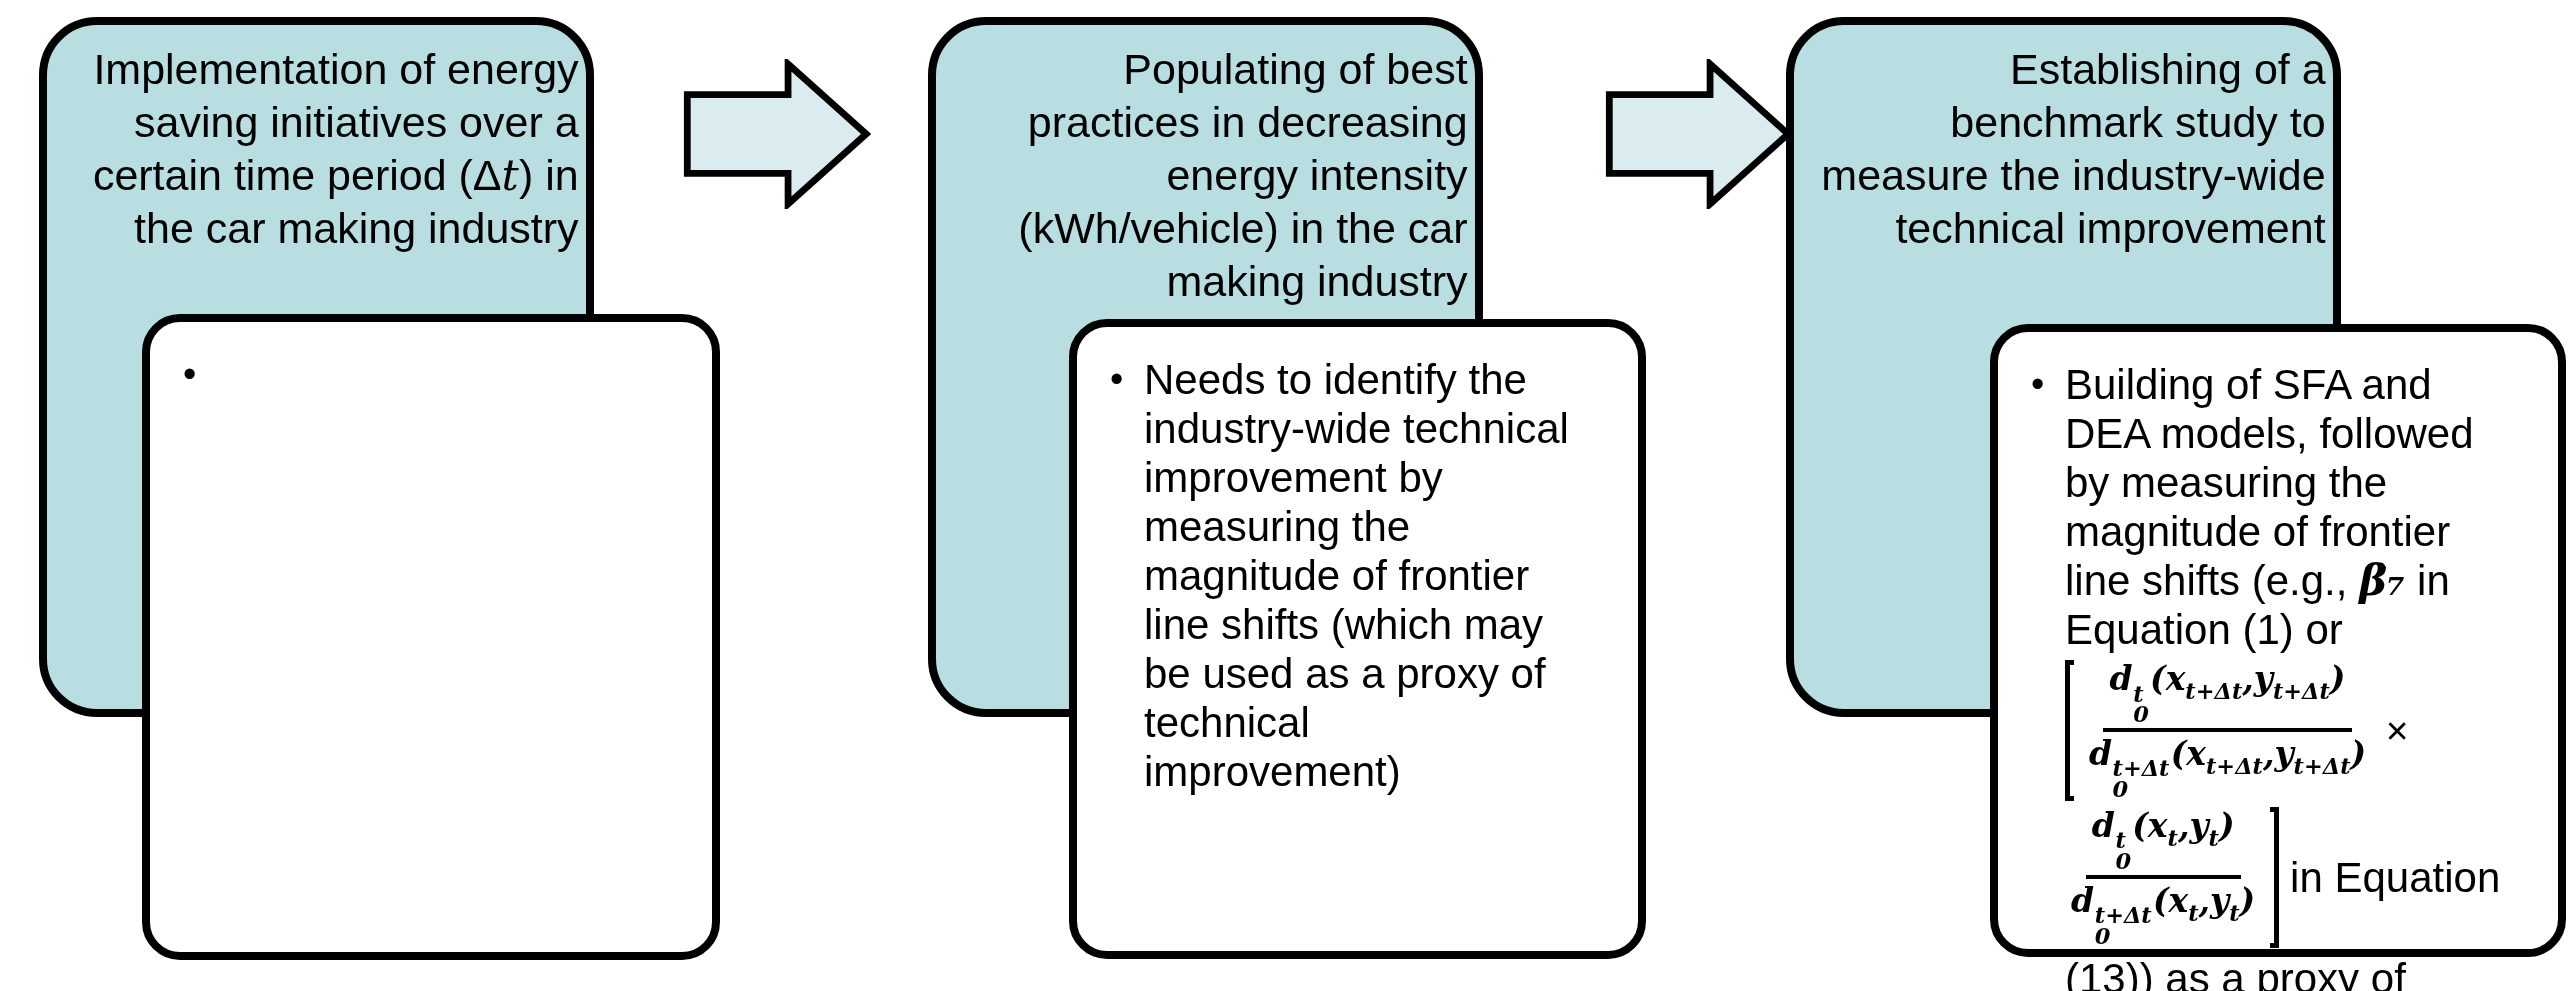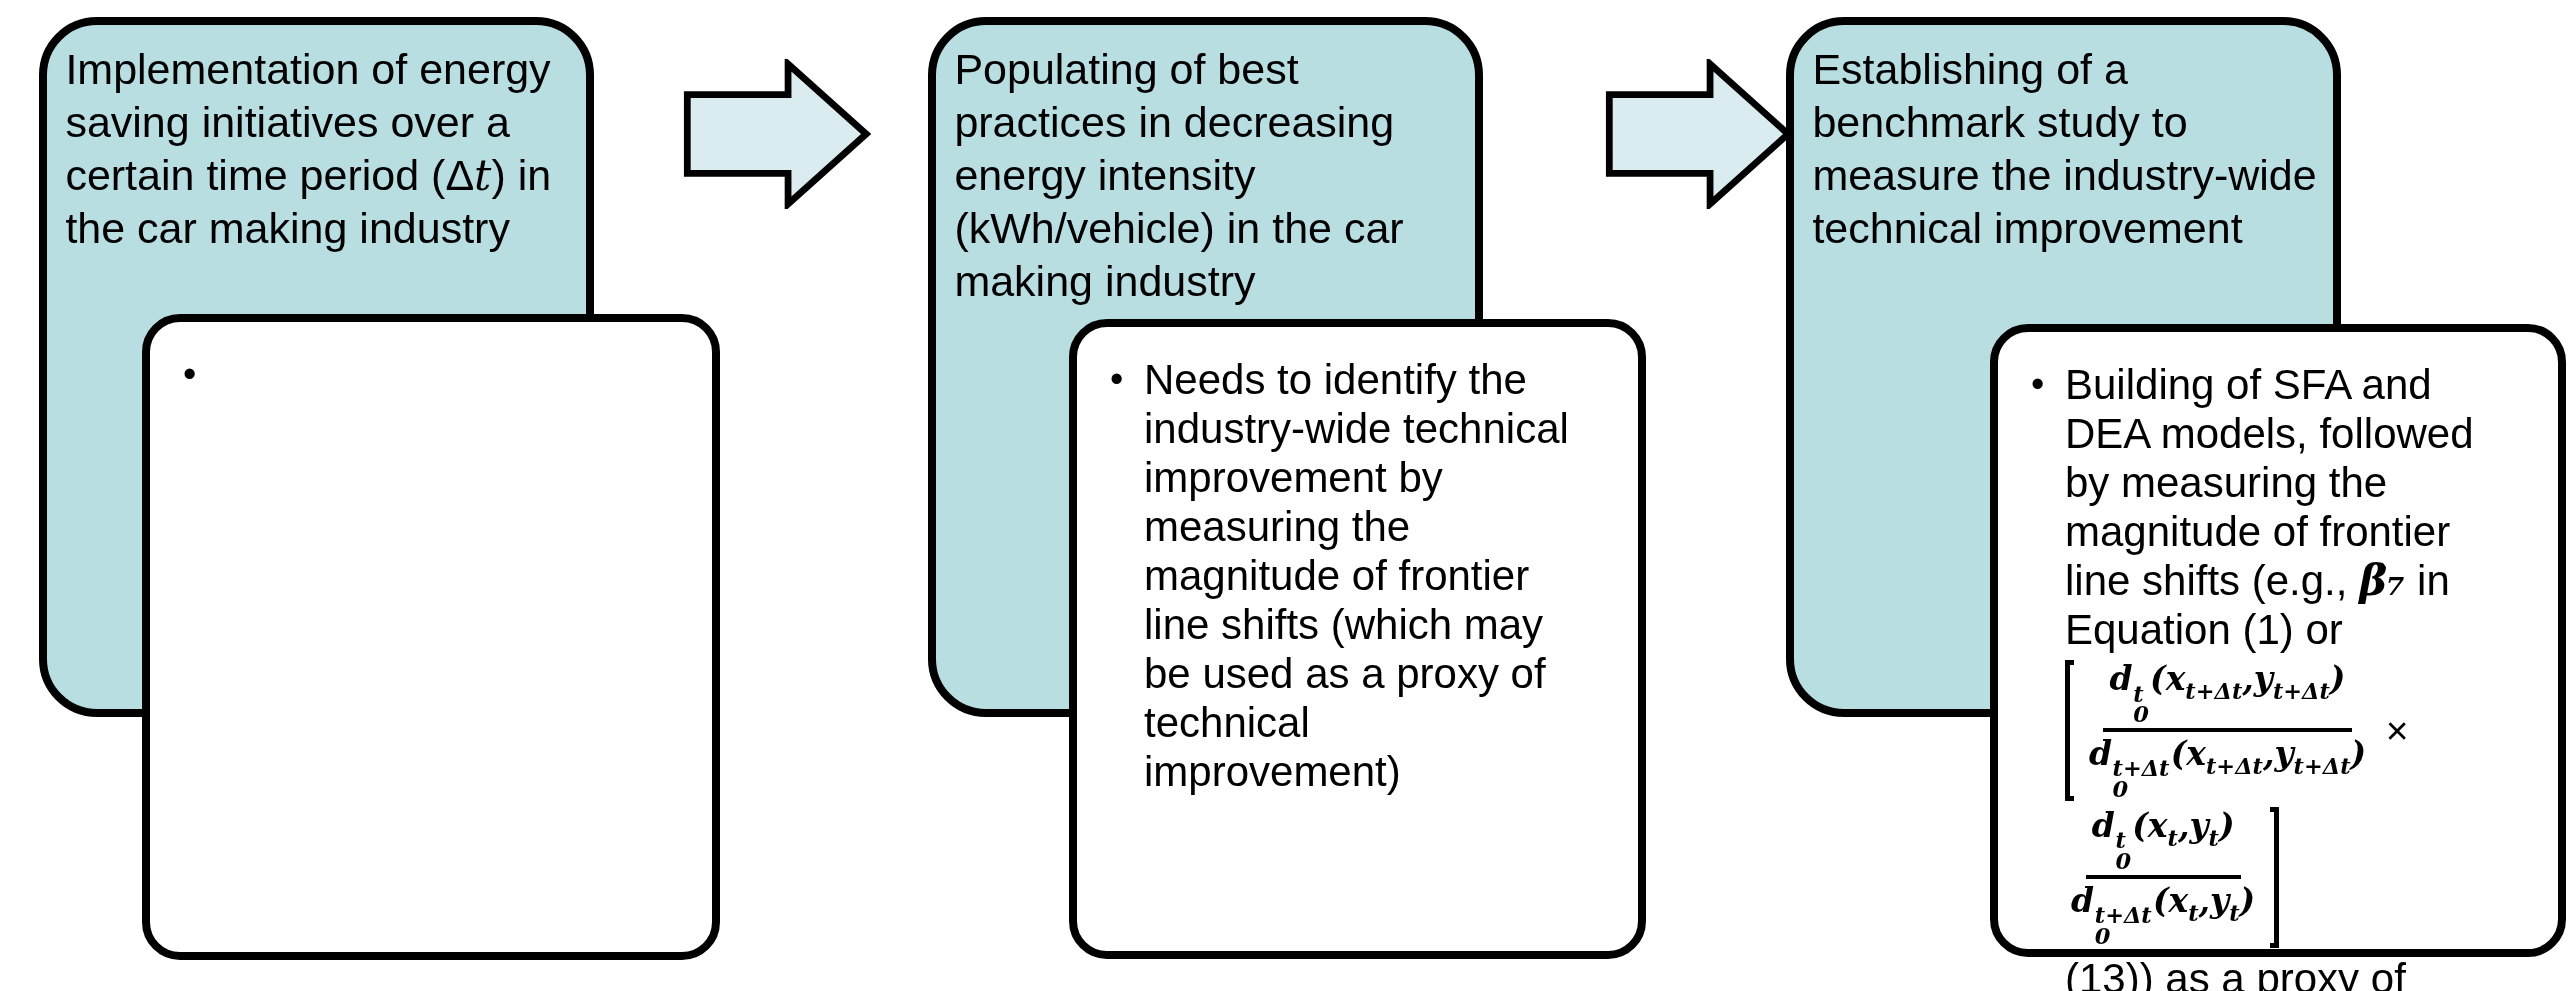--- a/index.html
+++ b/index.html
@@ -21,21 +21,21 @@
   .card{
     position:absolute;background:#ffffff;border:8px solid #000;
     border-radius:38px;box-sizing:border-box;
   }
   #g1 .card{left:142px;top:314px;width:578px;height:646px;}
   #g2 .card{left:1069px;top:319px;width:577px;height:640px;}
   #g3 .card{left:1990px;top:324px;width:576px;height:633px;}
 
   .headline{
     margin:0;padding:18.4px 7.4px 0 18.4px;
-    font-size:43px;line-height:53px;
+    font-size:43px;line-height:53px;text-align:right;
   }
   .bullet{display:flex;align-items:flex-start;padding:28px 11px 0 33px;}
   .dot{flex:0 0 34px;font-size:38px;line-height:49px;}
   .btext{margin:0;font-size:42px;line-height:49px;}
   [data-bind]{white-space:pre-line;}
 
   .ital,.beta{font-style:italic;font-family:"DejaVu Serif",serif;}
   .beta{font-weight:bold;}
 
   
@@ -152,20 +152,21 @@
               <span class="num term"><span data-bind="diagram.steps.2.bullet.formula.frac2.num.d">d</span><span class="supsub">
                     <span data-bind="diagram.steps.2.bullet.formula.frac2.num.sup">t</span>
                     <span data-bind="diagram.steps.2.bullet.formula.frac2.num.sub">0</span>
                   </span><span data-bind="diagram.steps.2.bullet.formula.frac2.num.open">(x</span><span class="msmall" data-bind="diagram.steps.2.bullet.formula.frac2.num.sub1">t</span><span data-bind="diagram.steps.2.bullet.formula.frac2.num.cy">,y</span><span class="msmall" data-bind="diagram.steps.2.bullet.formula.frac2.num.sub2">t</span><span data-bind="diagram.steps.2.bullet.formula.frac2.num.close">)</span></span>
               <span class="den term"><span data-bind="diagram.steps.2.bullet.formula.frac2.den.d">d</span><span class="supsub">
                     <span data-bind="diagram.steps.2.bullet.formula.frac2.den.sup">t+Δt</span>
                     <span data-bind="diagram.steps.2.bullet.formula.frac2.den.sub">0</span>
                   </span><span data-bind="diagram.steps.2.bullet.formula.frac2.den.open">(x</span><span class="msmall" data-bind="diagram.steps.2.bullet.formula.frac2.den.sub1">t</span><span data-bind="diagram.steps.2.bullet.formula.frac2.den.cy">,y</span><span class="msmall" data-bind="diagram.steps.2.bullet.formula.frac2.den.sub2">t</span><span data-bind="diagram.steps.2.bullet.formula.frac2.den.close">)</span></span>
             </span>
             <span class="rbr"></span>
+            <span class="msuffix" data-bind="diagram.steps.2.bullet.formula.suffix">in Equation</span>
           </div><span data-bind="diagram.steps.2.bullet.outro">(13)) as a proxy of
 technical improvement</span>
         </div>
       </div>
     </div>
   </section>
 
 </div>
 
 

